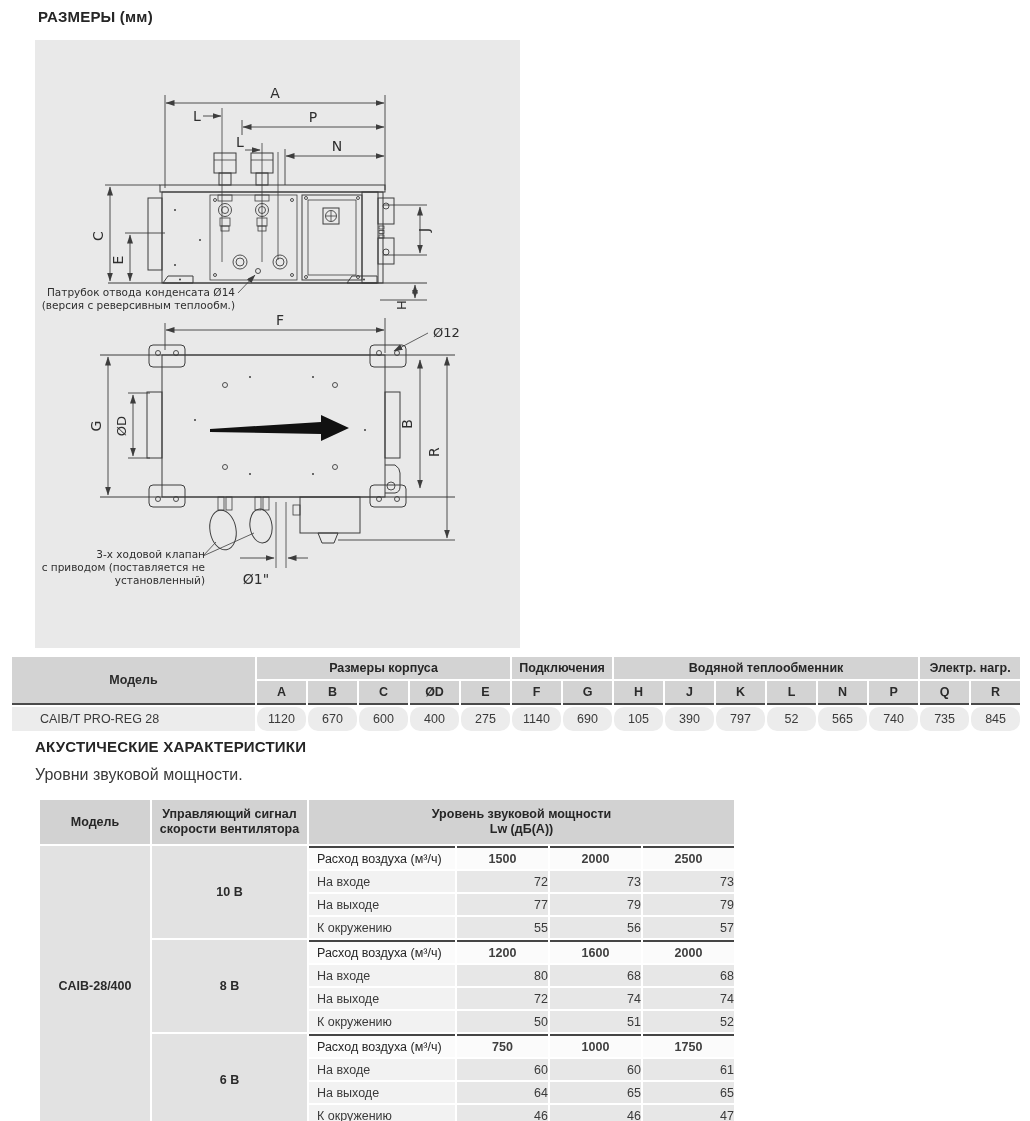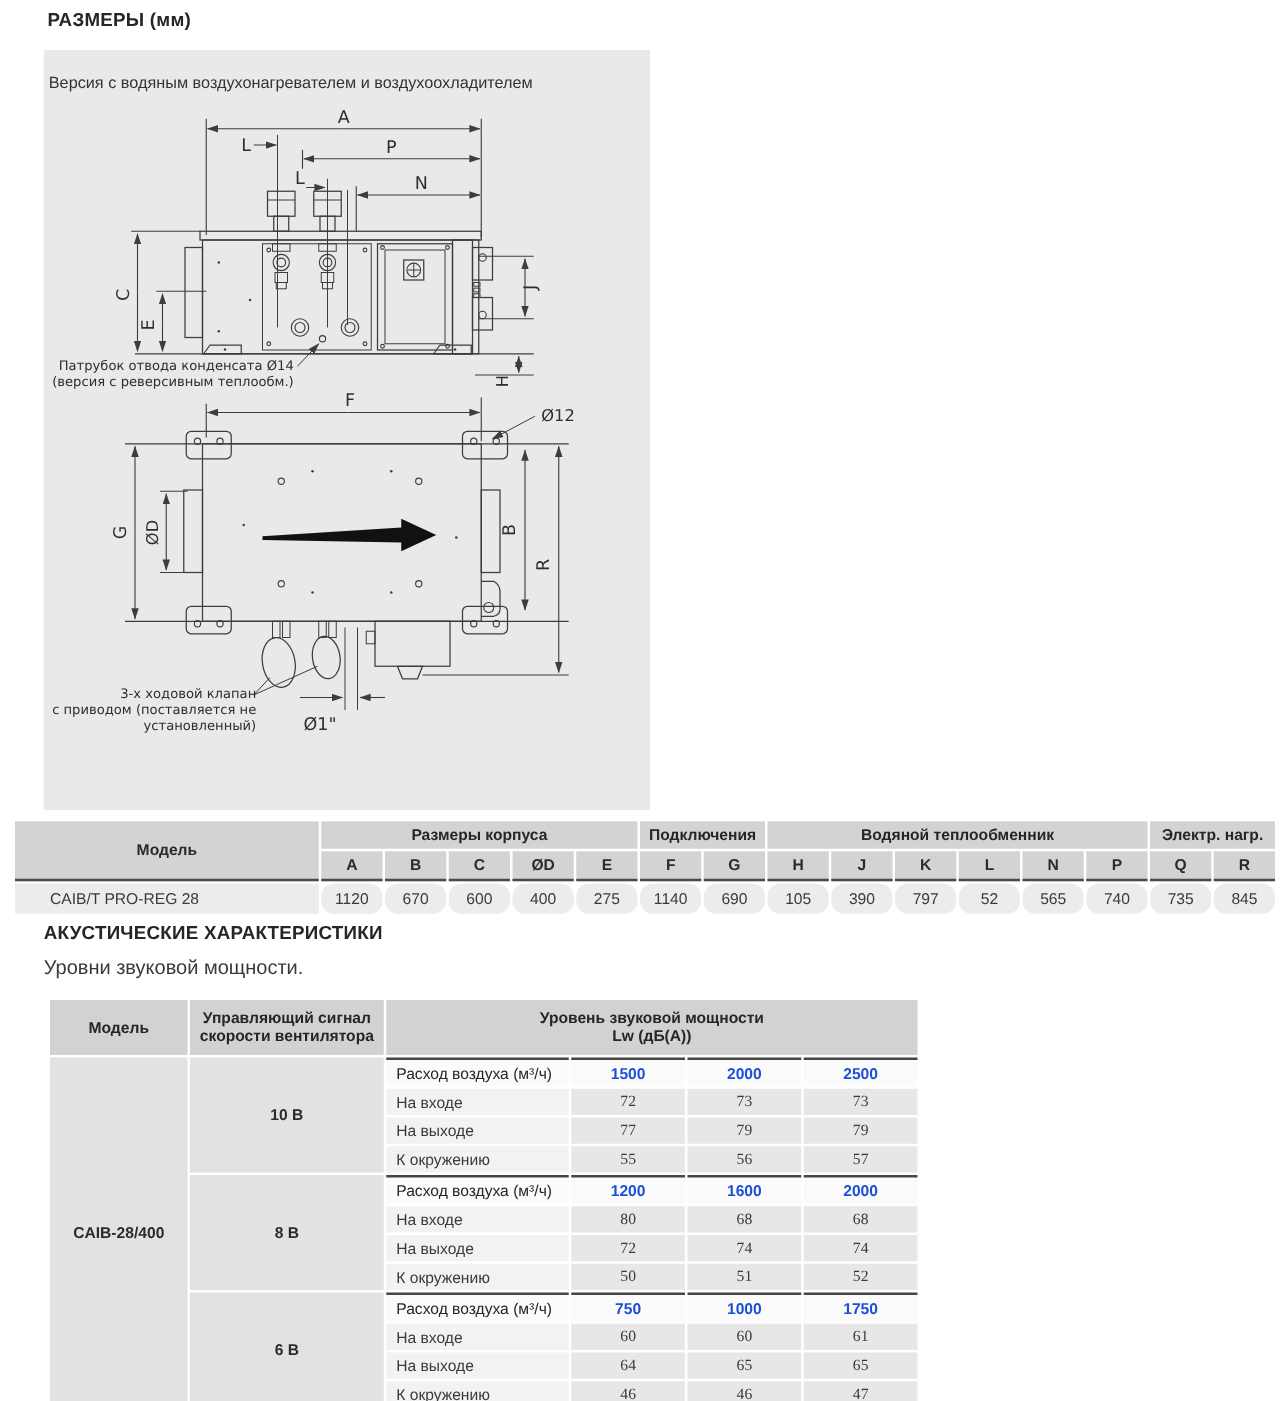--- a/index.html
+++ b/index.html
@@ -34,31 +34,30 @@
   #dims .model-h{background:#d3d3d3;font-weight:bold;border-bottom:2px solid #4a4a4a;}
   #dims .dv{background:#ececec;height:22px;color:#3a3a3a;border-radius:10px;}
   #dims .model-c{background:#ececec;text-align:left;padding-left:28px;color:#3a3a3a;}
 
   #acoustic{position:absolute;left:38px;top:798px;width:690px;}
   #acoustic .ac-h{background:#d2d2d2;font-weight:bold;height:42px;text-align:center;vertical-align:middle;line-height:15px;color:#262626;}
   #acoustic td{height:17px;padding:2px 0;}
   #acoustic .mdl{background:#e2e2e2;font-weight:bold;text-align:center;vertical-align:middle;}
   #acoustic .sig{background:#e2e2e2;font-weight:bold;text-align:center;vertical-align:middle;}
   #acoustic .rl{background:#f2f2f2;text-align:left;padding-left:8px;color:#3a3a3a;}
-  #acoustic .rv{background:#e7e7e7;text-align:center;color:#3a3a3a;font-family:Liberation Serif, serif;}
+  #acoustic .rv{background:#e7e7e7;text-align:right;color:#3a3a3a;}
   #acoustic .fl{background:#fbfbfb;font-weight:normal;text-align:left;padding-left:8px;border-top:2px solid #454545;color:#262626;}
-  #acoustic .fv{background:#fbfbfb;font-weight:bold;text-align:center;border-top:2px solid #454545;color:#1d4ed8;}
+  #acoustic .fv{background:#fbfbfb;font-weight:bold;text-align:center;border-top:2px solid #454545;color:#404040;}
 </style>
 </head>
 <body>
 
 <div class="sec-title" style="left:38px;top:8px">РАЗМЕРЫ (мм)</div>
 
 <div id="panel">
-  <div class="subtitle">Версия с водяным воздухонагревателем и воздухоохладителем</div>
 
   <svg width="485" height="608" viewBox="0 0 485 608">
     <defs>
       <marker id="ar" orient="auto" markerWidth="10" markerHeight="8" refX="8.5" refY="3" markerUnits="userSpaceOnUse">
         <path d="M0,0 L9,3 L0,6 z" fill="#3d3d3d"></path>
       </marker>
     </defs>
 
     <g>
 

